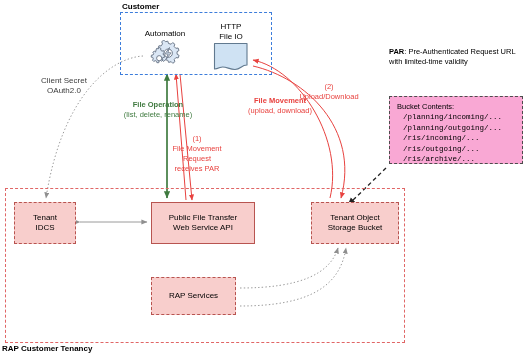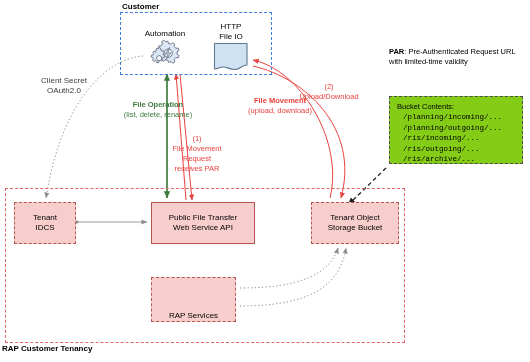--- a/index.html
+++ b/index.html
@@ -48,21 +48,21 @@
     box-sizing: border-box;
   }
   #tenancy-label { left: 2px; top: 344px; }
 
   #bucket-contents-box {
     position: absolute;
     left: 389px; top: 96px;
     width: 134px; height: 68px;
     border: 1.4px dashed #4d4d4d;
     box-sizing: border-box;
-    background: #84cc16;
+    background: #f9a8d4;
     padding: 5px 0 0 7px;
   }
   #bucket-contents-title {
     font-size: 7.5px;
     color: #000000;
     margin-bottom: 1px;
   }
   .bucket-path {
     font-family: "Liberation Mono", monospace;
     font-size: 7.5px;
@@ -93,21 +93,21 @@
     font-size: 8px;
     line-height: 10.5px;
     color: #000000;
   }
   .solid-border { border: 1.2px solid #b85450; }
   .dashed-border { border: 1.4px dashed #b85450; }
 
   #tenant-idcs { left: 14px; top: 202px; width: 62px; height: 42px; }
   #public-api  { left: 151px; top: 202px; width: 104px; height: 42px; justify-content: center; }
   #tenant-bucket { left: 311px; top: 202px; width: 88px; height: 42px; }
-  #rap-services { left: 151px; top: 277px; width: 85px; height: 45px; align-items: flex-end; }
+  #rap-services { left: 151px; top: 277px; width: 85px; height: 38px; }
 
   
   .node-caption {
     position: absolute;
     font-size: 8px;
     line-height: 9.5px;
     color: #000000;
     text-align: center;
     white-space: nowrap;
   }

